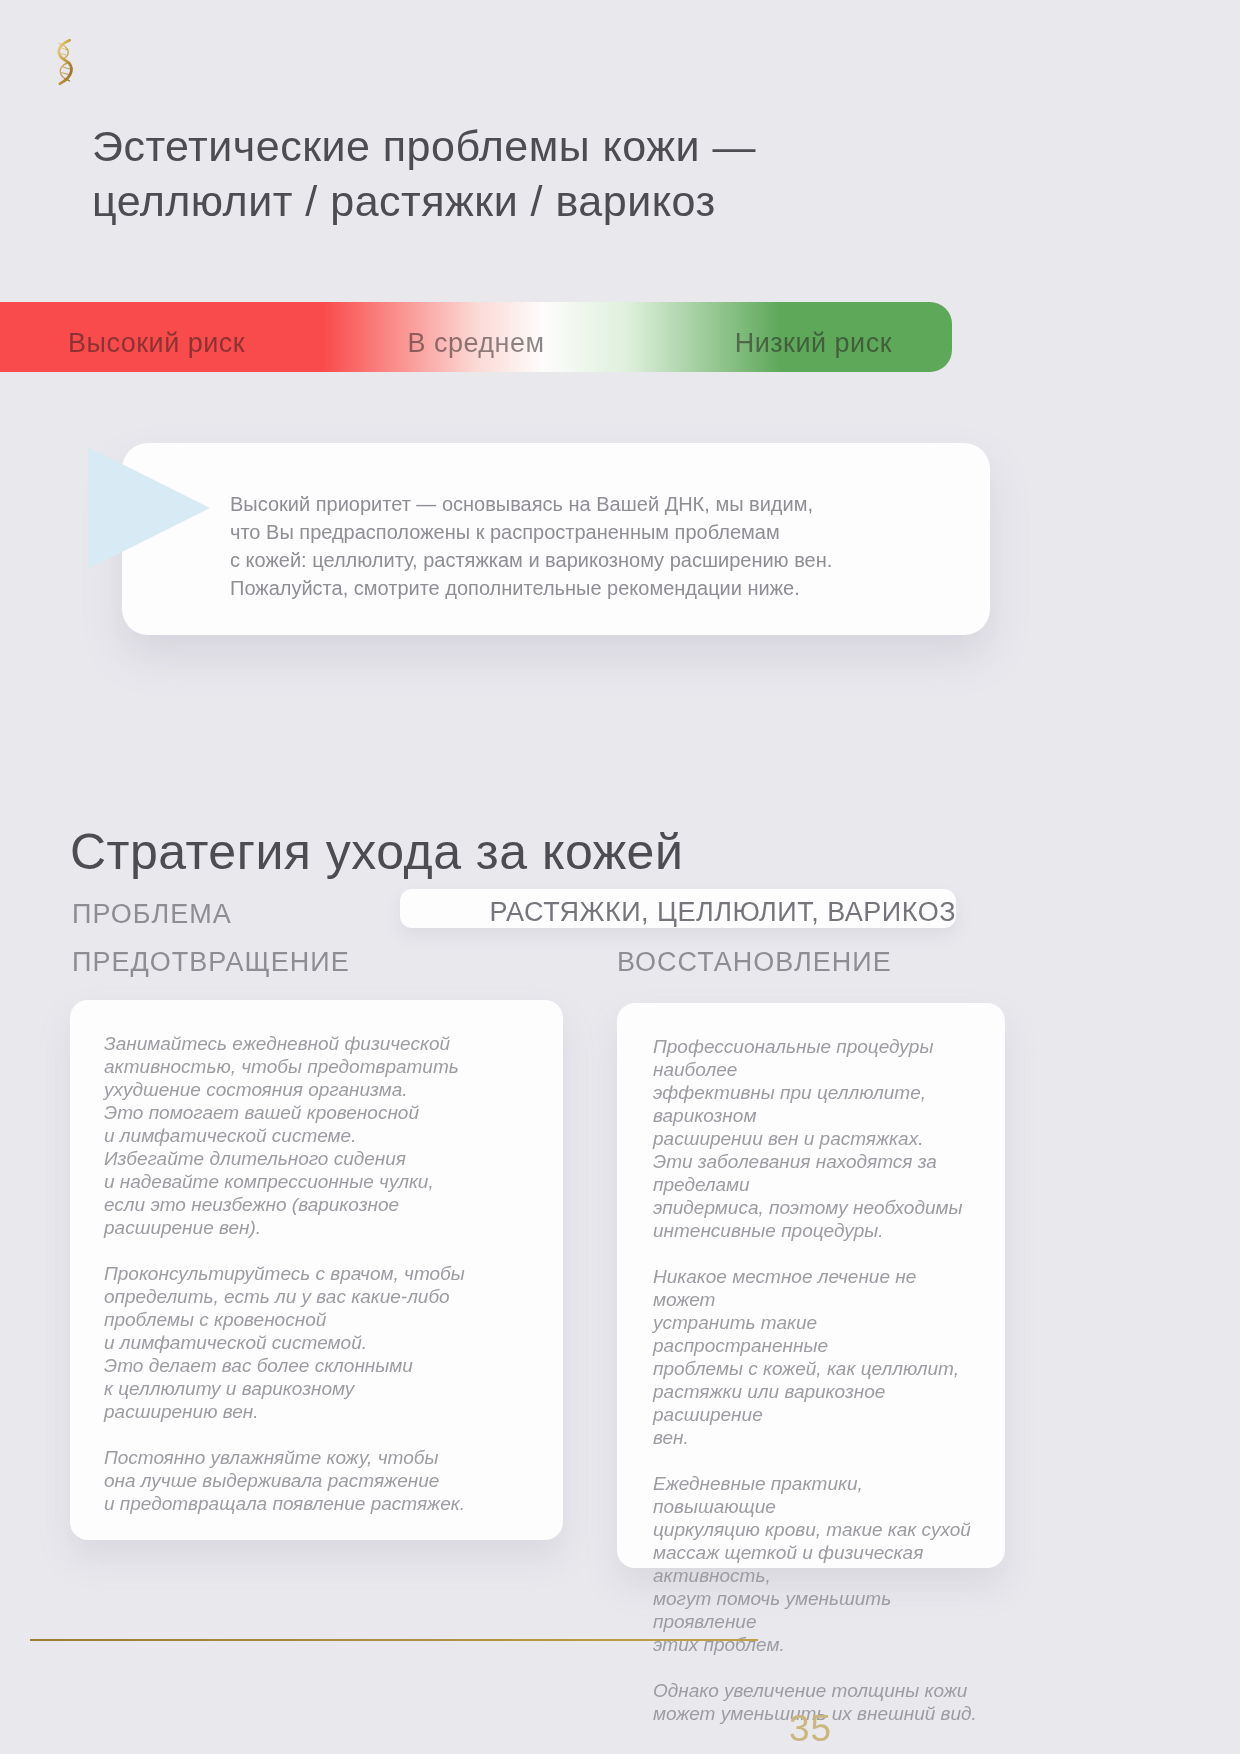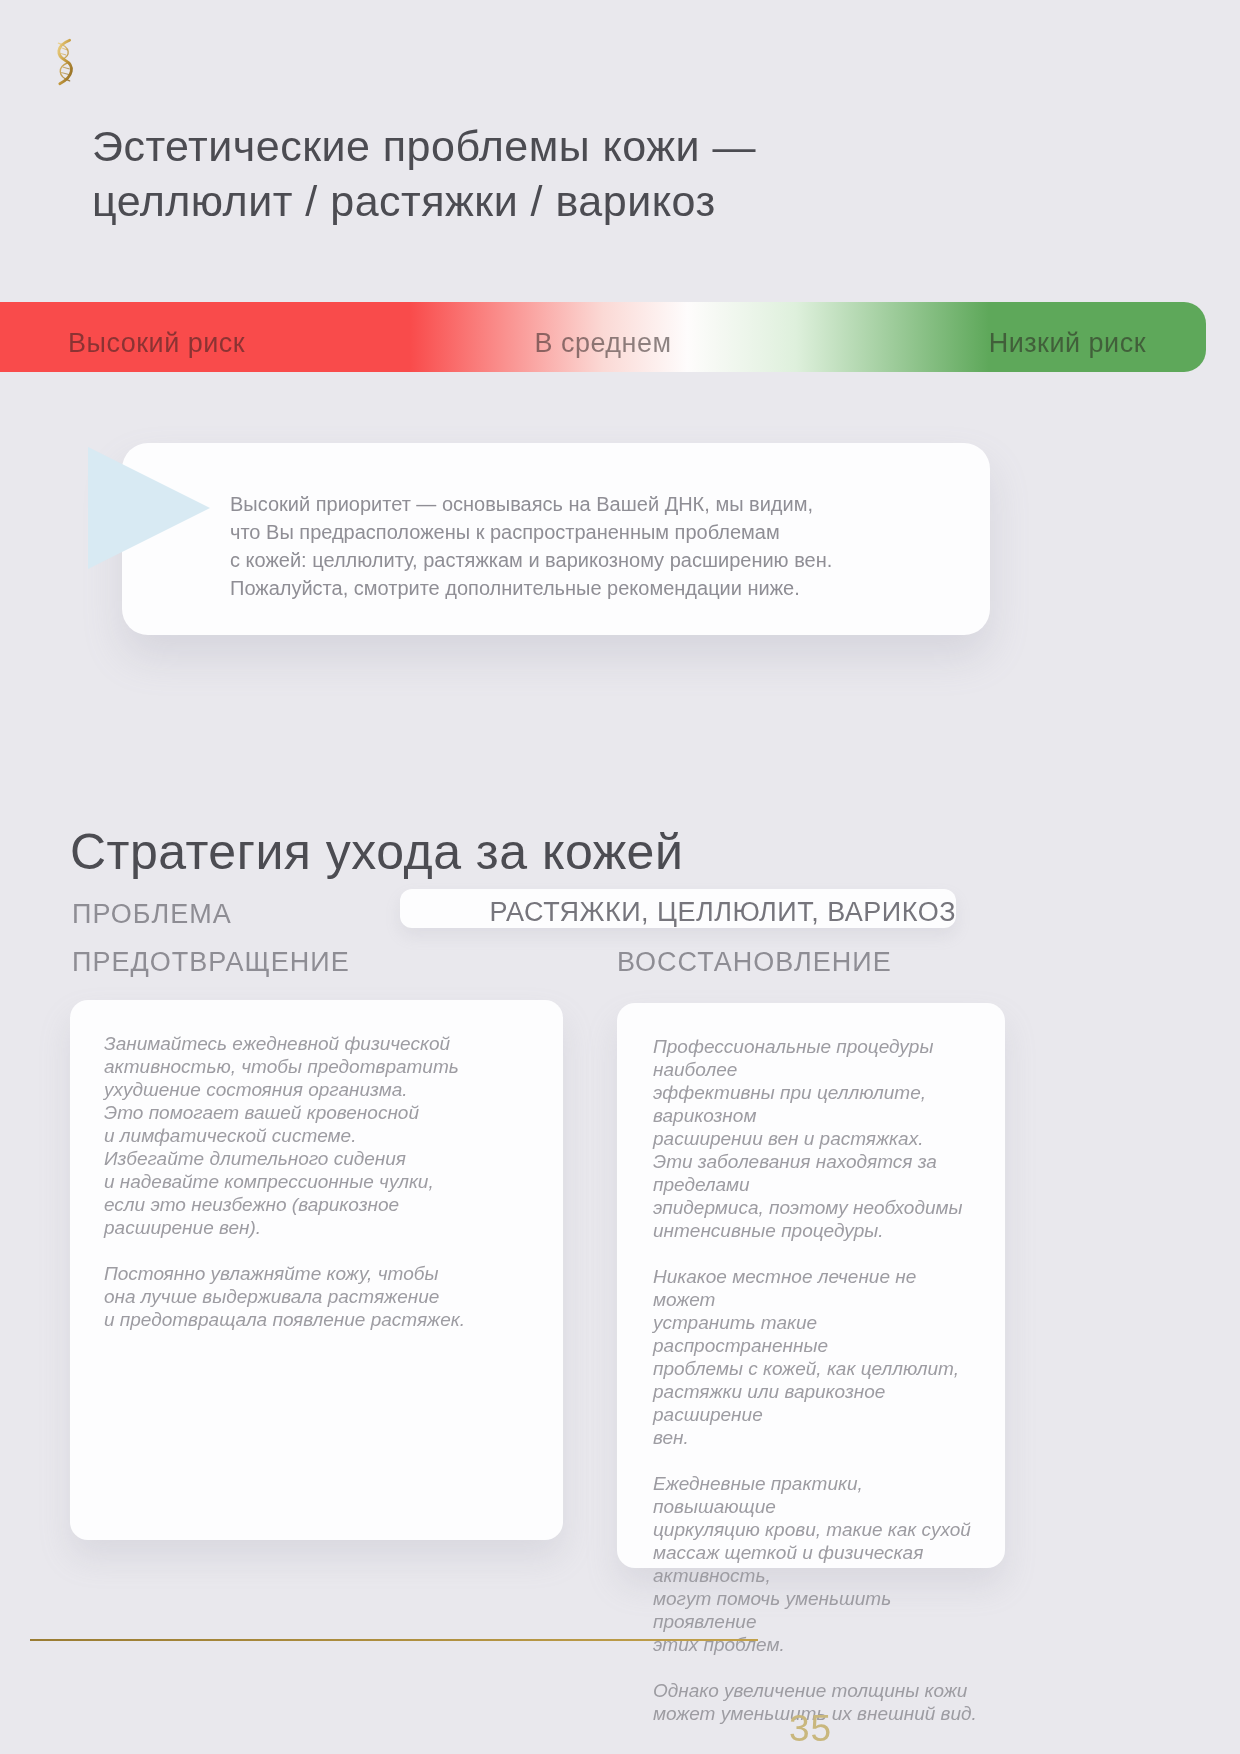--- a/index.html
+++ b/index.html
@@ -29,21 +29,21 @@
     box-shadow:0 14px 26px rgba(160,110,120,0.25);
     z-index:3;text-align:center;
   }
   .you-card .you-label{
     display:inline-block;margin-top:18px;
     font-size:50px;font-weight:100;color:#3f3f45;letter-spacing:1px;
   }
 
   
   .risk-bar{
-    position:absolute;left:0;top:302px;width:1206px;height:70px;
+    position:absolute;left:0;top:302px;width:952px;height:70px;
     border-radius:0 22px 22px 0;
     background:linear-gradient(90deg,#f94b4b 0%,#f94b4b 34%,#fbd9d5 50%,#fefcfc 57%,#def0dc 66%,#5ea85a 82%,#5ea85a 100%);
     z-index:2;
   }
   .risk-label{
     position:absolute;top:28px;font-size:27px;font-weight:300;line-height:1;
     color:rgba(38,28,28,0.52);letter-spacing:0.5px;
   }
   .risk-label.high{left:68px;}
   .risk-label.medium{left:50%;transform:translateX(-50%);}
@@ -160,20 +160,27 @@
     <div class="card-body">
       <p class="card-para">Занимайтесь ежедневной физической
 активностью, чтобы предотвратить
 ухудшение состояния организма.
 Это помогает вашей кровеносной
 и лимфатической системе.
 Избегайте длительного сидения
 и надевайте компрессионные чулки,
 если это неизбежно (варикозное
 расширение вен).</p>
+      <p class="card-para">Проконсультируйтесь с врачом, чтобы
+определить, есть ли у вас какие-либо
+проблемы с кровеносной
+и лимфатической системой.
+Это делает вас более склонными
+к целлюлиту и варикозному
+расширению вен.</p>
       <p class="card-para">Постоянно увлажняйте кожу, чтобы
 она лучше выдерживала растяжение
 и предотвращала появление растяжек.</p>
     </div>
   </div>
 
   <div class="content-card card-recovery">
     <div class="card-body">
       <p class="card-para">Профессиональные процедуры наиболее
 эффективны при целлюлите, варикозном

